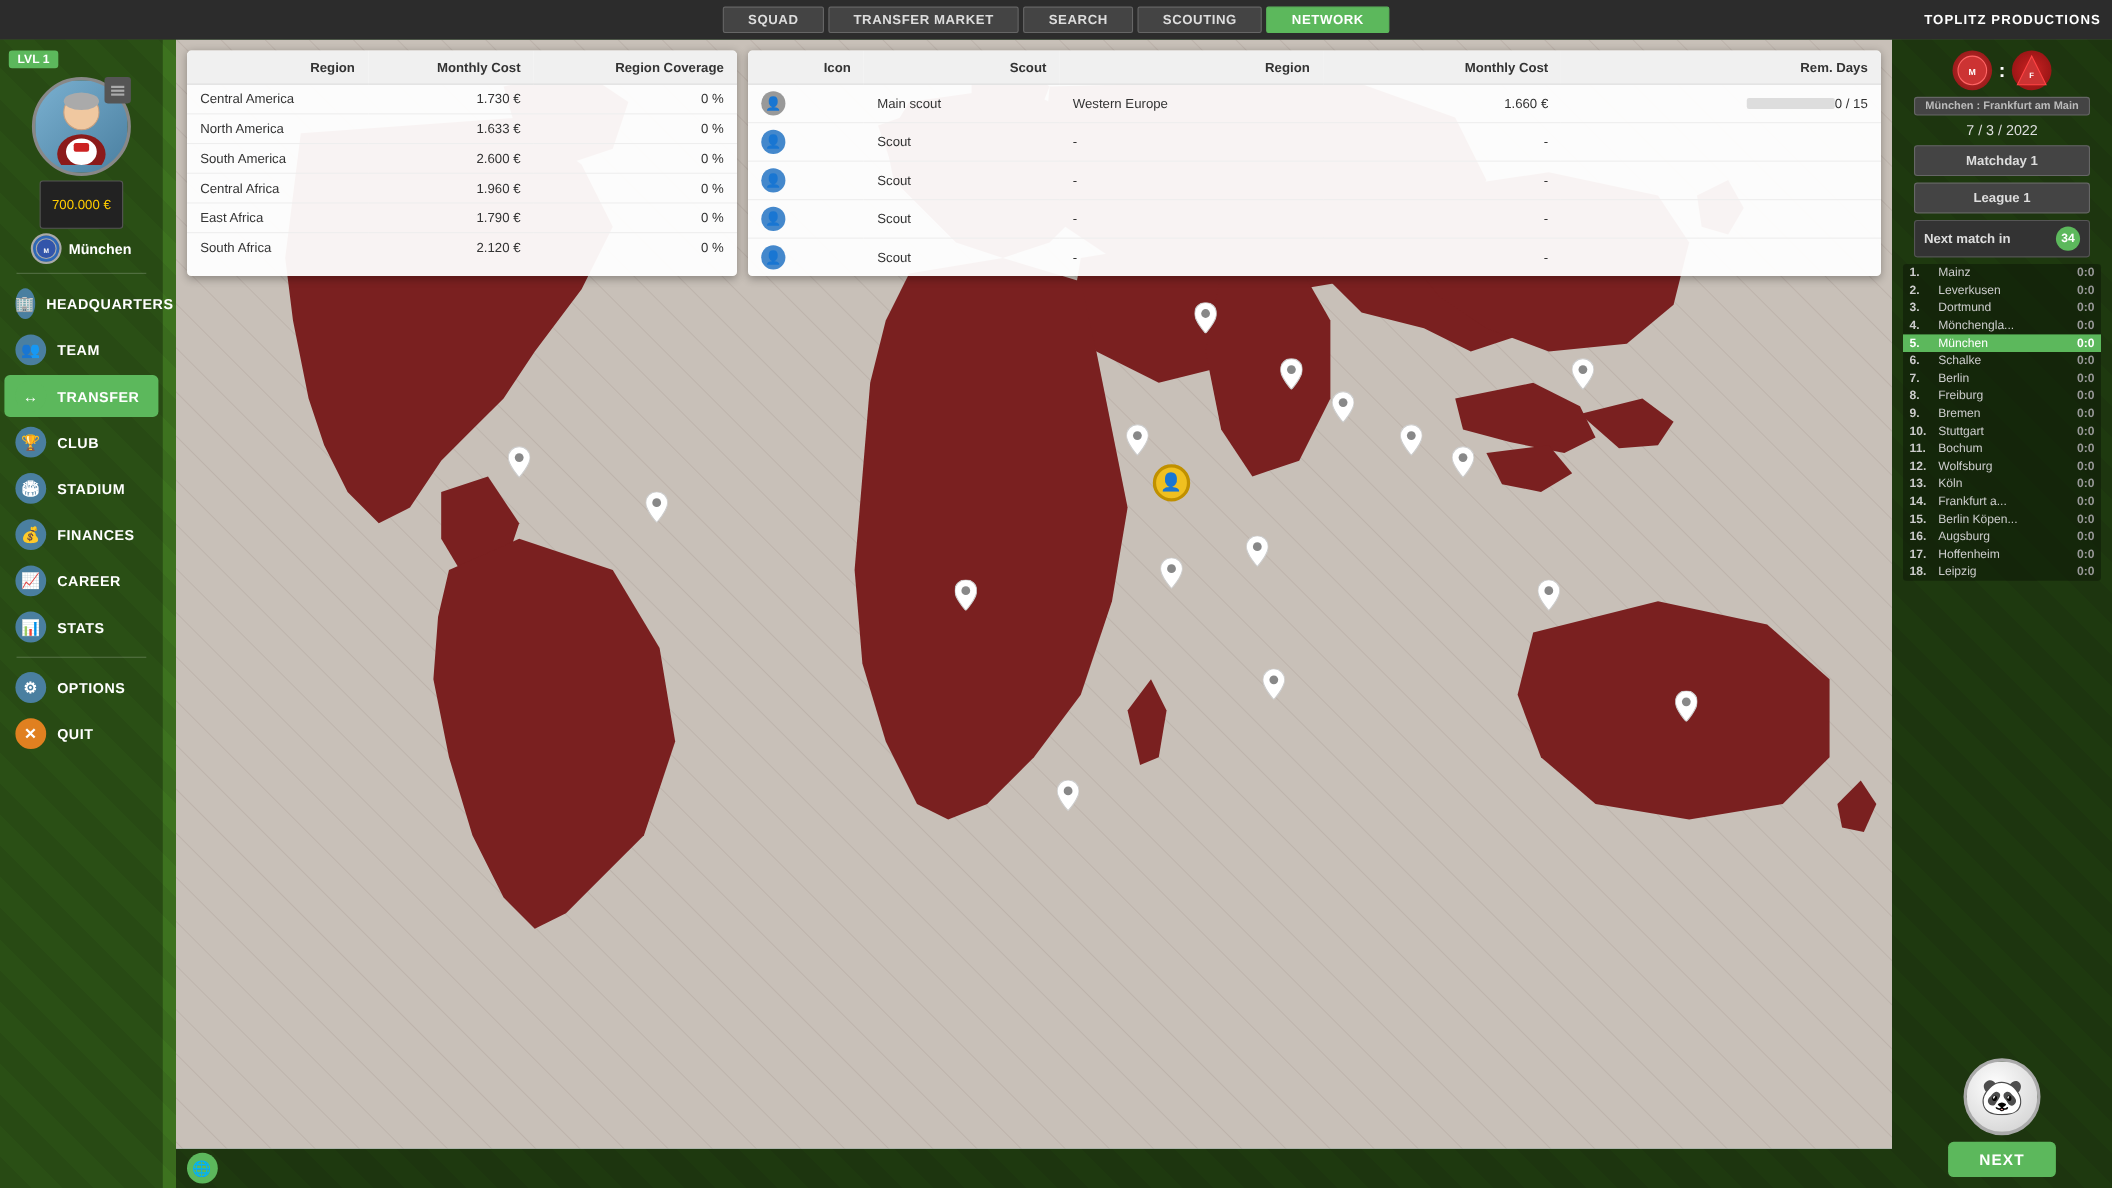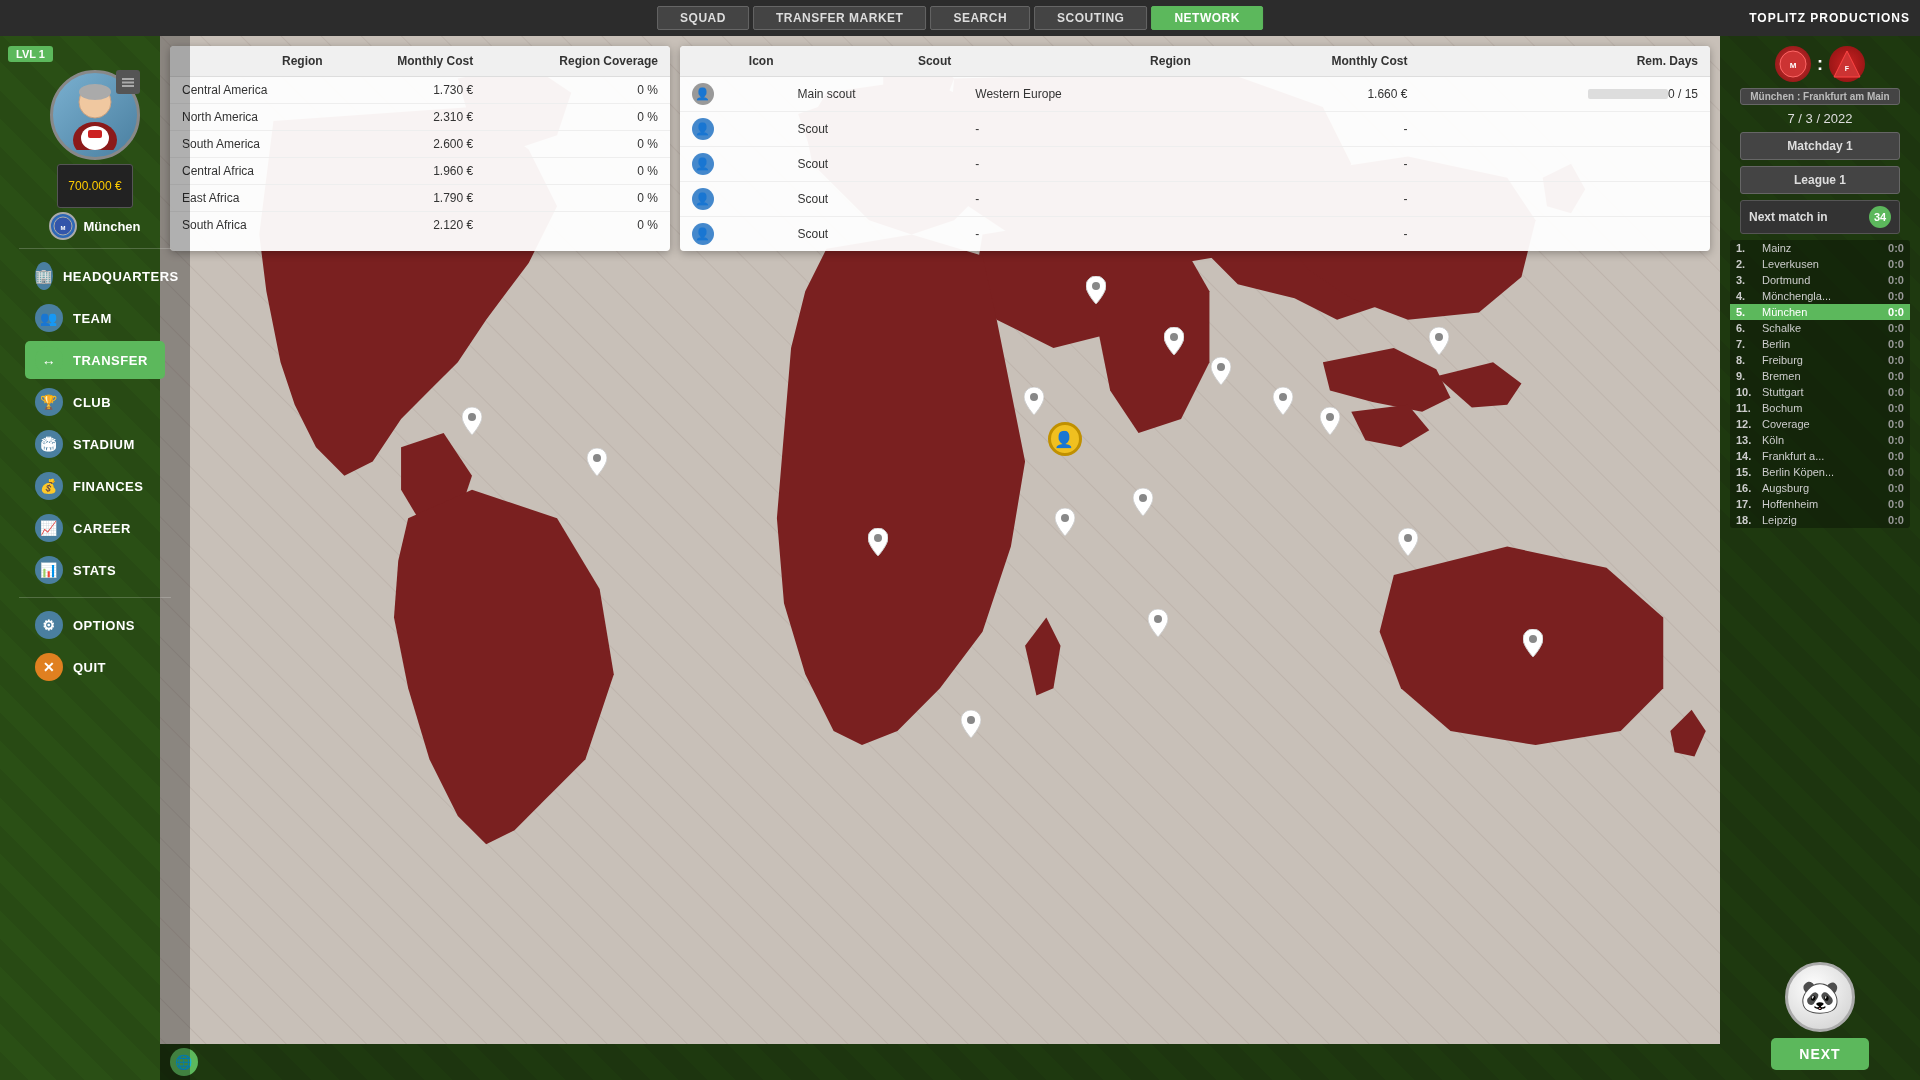--- a/index.html
+++ b/index.html
@@ -64,21 +64,21 @@
     .nav-btn.active {
       background: #5cb85c;
       border-color: #5cb85c;
       color: #fff;
     }
 
     
     .sidebar {
       position: absolute;
       left: 0; top: 36px;
-      width: 190px;
+      width: 148px;
       height: calc(100% - 36px);
       background: rgba(0,0,0,0.3);
       z-index: 50;
       display: flex;
       flex-direction: column;
       align-items: center;
       padding-top: 10px;
       gap: 4px;
     }
 
@@ -597,21 +597,21 @@
     <span class="league-name">Stuttgart</span>
     <span class="league-score">0:0</span>
   </div>
       <div class="league-row">
     <span class="league-pos">11.</span>
     <span class="league-name">Bochum</span>
     <span class="league-score">0:0</span>
   </div>
       <div class="league-row">
     <span class="league-pos">12.</span>
-    <span class="league-name">Coverage</span>
+    <span class="league-name">Wolfsburg</span>
     <span class="league-score">0:0</span>
   </div>
       <div class="league-row">
     <span class="league-pos">13.</span>
     <span class="league-name">Köln</span>
     <span class="league-score">0:0</span>
   </div>
       <div class="league-row">
     <span class="league-pos">14.</span>
     <span class="league-name">Frankfurt a...</span>
@@ -711,21 +711,21 @@
             </tr>
           </thead>
           <tbody id="region-table-body">
               <tr>
     <td>Central America</td>
     <td class="right">1.730 €</td>
     <td class="right">0 %</td>
   </tr>
               <tr>
     <td>North America</td>
-    <td class="right">2.310 €</td>
+    <td class="right">1.633 €</td>
     <td class="right">0 %</td>
   </tr>
               <tr>
     <td>South America</td>
     <td class="right">2.600 €</td>
     <td class="right">0 %</td>
   </tr>
               <tr>
     <td>Central Africa</td>
     <td class="right">1.960 €</td>

